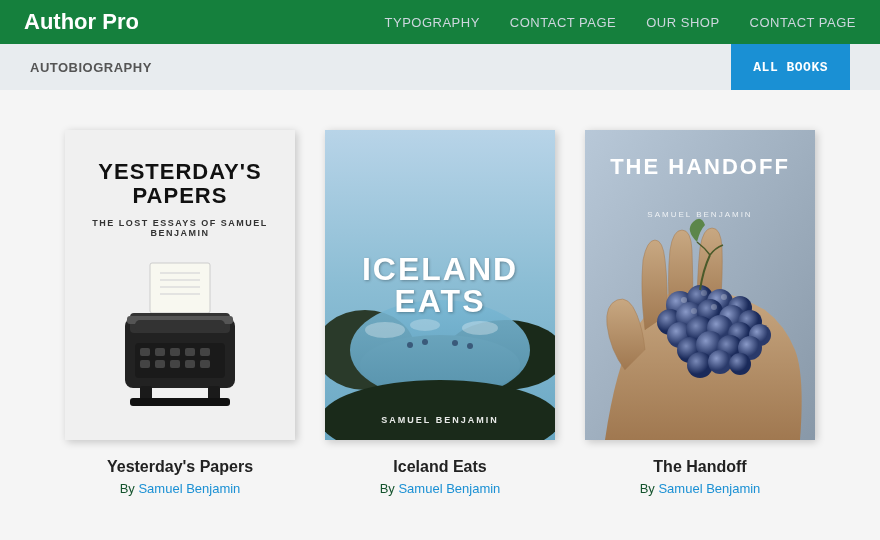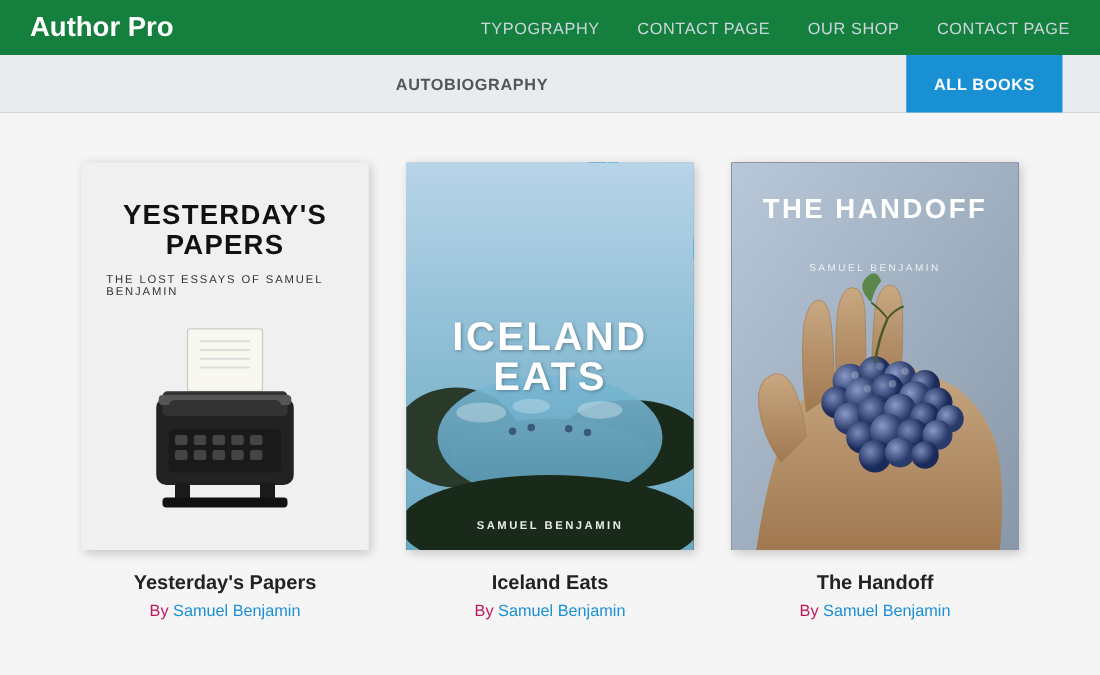--- a/index.html
+++ b/index.html
@@ -36,41 +36,41 @@
       background: #e8ecef;
       display: flex;
       align-items: center;
       padding: 0 30px;
       height: 46px;
     }
     .filter-bar .filter-tabs {
       display: flex;
       gap: 30px;
       flex: 1;
-      justify-content: center;
     }
     .filter-tab {
       font-size: 13px;
       font-weight: 600;
       color: #555;
       cursor: pointer;
       letter-spacing: 0.5px;
       padding: 14px 0;
     }
     .all-books-btn {
       background: #1a90d4;
       color: #fff;
       font-size: 13px;
       font-weight: 700;
       letter-spacing: 0.5px;
       border: none;
       padding: 0 22px;
       height: 46px;
       cursor: pointer;
       white-space: nowrap;
+      font-family: Liberation Mono, monospace;
     }
 
     
     main {
       background: #f5f5f5;
       padding: 40px 50px 50px;
       min-height: 450px;
     }
 
     .books-grid {
@@ -109,23 +109,23 @@
       font-size: 22px;
       font-weight: 900;
       color: #111;
       text-align: center;
       line-height: 1.1;
       letter-spacing: 1px;
       margin-bottom: 10px;
     }
     .book-cover-1 .subtitle {
       font-size: 9px;
-      font-weight: 400;
+      font-weight: 700;
       color: #333;
-      text-align: left;
+      text-align: center;
       letter-spacing: 1.5px;
       margin-bottom: 20px;
     }
     
     .typewriter-svg {
       width: 150px;
       height: 150px;
     }
 
     
@@ -217,21 +217,21 @@
       color: #222;
       text-align: center;
       margin-bottom: 5px;
     }
     .book-by {
       font-size: 13px;
       color: #555;
       text-align: center;
     }
     .book-by span {
-      color: #be185d;
+      color: #14532d;
     }
   </style>
 </head>
 <body>
 
 <header>
   <div class="site-title">Author Pro</div>
   <nav>
     <a href="#">TYPOGRAPHY</a>
     <a href="#">CONTACT PAGE</a>

